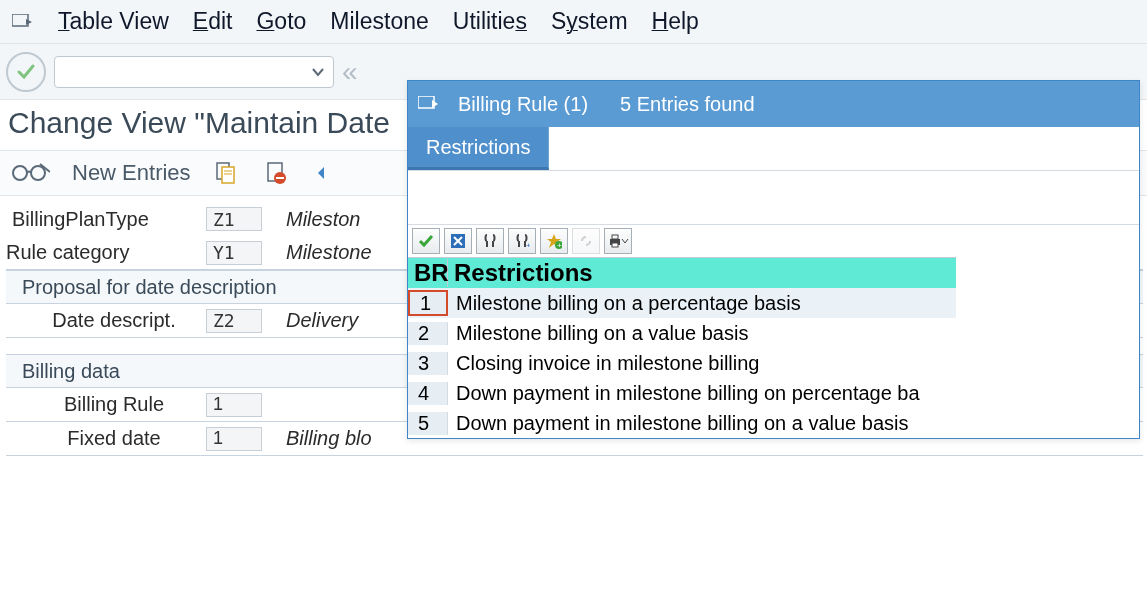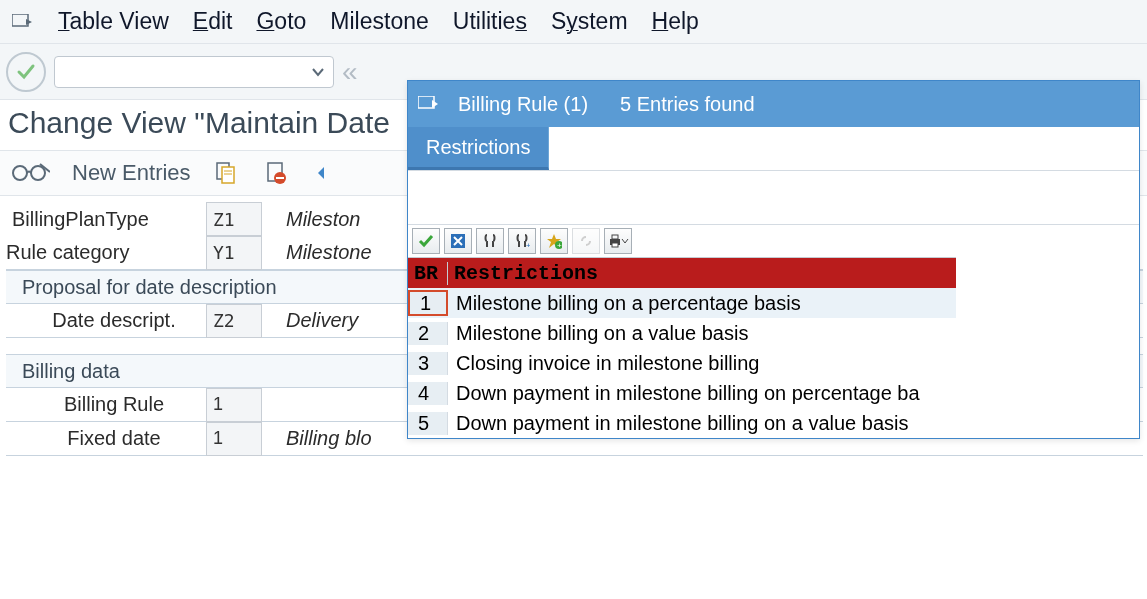--- a/index.html
+++ b/index.html
@@ -114,21 +114,21 @@
       display: flex;
       align-items: center;
       height: 34px;
     }
     .form-label {
       min-width: 200px;
       padding-left: 6px;
     }
     .form-input {
       width: 56px;
-      height: 34px;
+      height: 24px;
       border: 1px solid #c8ced5;
       background: #f3f5f7;
       font-family: Consolas, monospace;
       font-size: 18px;
       color: #333;
       padding: 6px 6px;
       display:flex;align-items:center;
     }
     .form-trailing {
       padding-left: 24px;
@@ -205,26 +205,25 @@
     .popup-toolbar .blue { color: #2c6fb8; }
     .popup-toolbar .star { color: #d7a51a; }
     .popup-toolbar .dark { color: #444; }
 
     .results {
       width: 548px;
       border-top: 1px solid #c5cbd2;
     }
     .results-head {
       display:flex;
-      background: #b91c1c;
+      background: #5eead4;
       font-weight: bold;
-      font-size: 20px;
+      font-size: 24px;
       height: 30px;
       align-items:center;
-      font-family:Liberation Mono, monospace;
     }
     .col-br {
       width: 40px;
       padding-left: 6px;
       border-right: 1px solid #c5cbd2;
     }
     .col-desc {
       padding-left: 6px;
       flex:1;
     }

